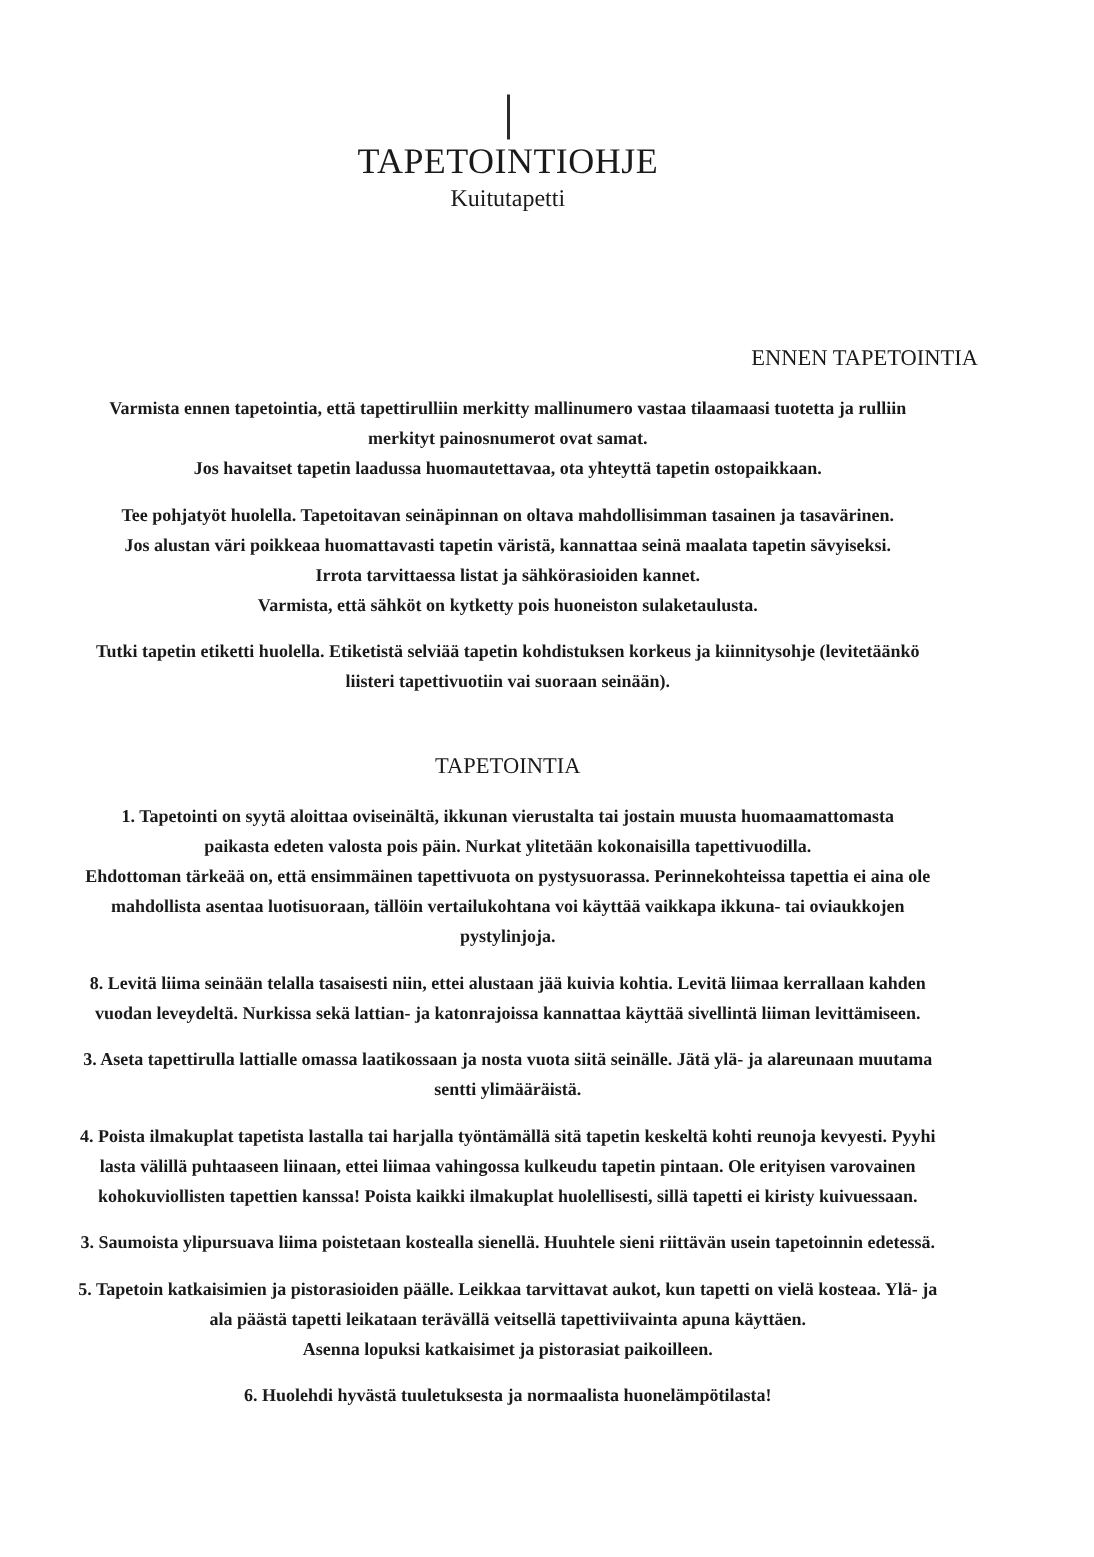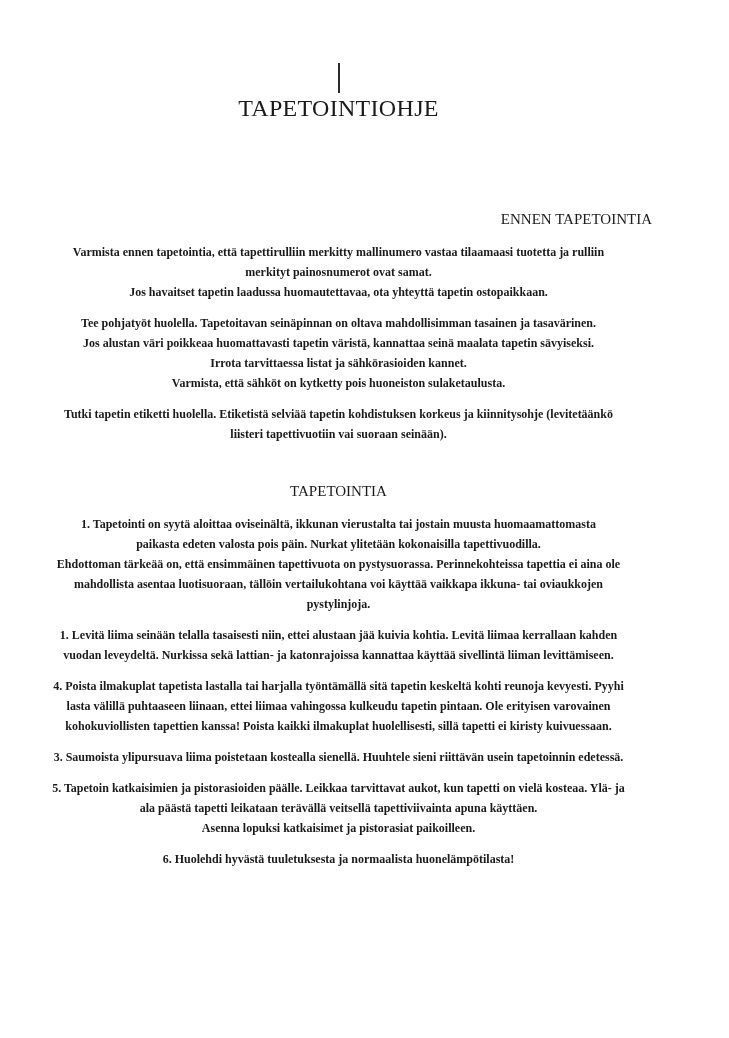--- a/index.html
+++ b/index.html
@@ -62,20 +62,21 @@
   }
 </style>
 </head>
 <body>
 
 <div class="page">
 
   <div class="top-mark"></div>
 
   <h1 class="doc-title">TAPETOINTIOHJE</h1>
+  <div class="doc-subtitle">Kuitutapetti</div>
 
   <div class="section">
     <h2 class="section-heading first">ENNEN TAPETOINTIA</h2>
     <p class="para">Varmista ennen tapetointia, että tapettirulliin merkitty mallinumero vastaa tilaamaasi tuotetta ja rulliin
 merkityt painosnumerot ovat samat.
 Jos havaitset tapetin laadussa huomautettavaa, ota yhteyttä tapetin ostopaikkaan.</p>
     <p class="para">Tee pohjatyöt huolella. Tapetoitavan seinäpinnan on oltava mahdollisimman tasainen ja tasavärinen.
 Jos alustan väri poikkeaa huomattavasti tapetin väristä, kannattaa seinä maalata tapetin sävyiseksi.
 Irrota tarvittaessa listat ja sähkörasioiden kannet.
 Varmista, että sähköt on kytketty pois huoneiston sulaketaulusta.</p>
@@ -83,22 +84,24 @@
 liisteri tapettivuotiin vai suoraan seinään).</p>
   </div>
 
   <div class="section">
     <h2 class="section-heading second">TAPETOINTIA</h2>
     <p class="para">1. Tapetointi on syytä aloittaa oviseinältä, ikkunan vierustalta tai jostain muusta huomaamattomasta
 paikasta edeten valosta pois päin. Nurkat ylitetään kokonaisilla tapettivuodilla.
 Ehdottoman tärkeää on, että ensimmäinen tapettivuota on pystysuorassa. Perinnekohteissa tapettia ei aina ole
 mahdollista asentaa luotisuoraan, tällöin vertailukohtana voi käyttää vaikkapa ikkuna- tai oviaukkojen
 pystylinjoja.</p>
-    <p class="para">1. Levitä liima seinään telalla tasaisesti niin, ettei alustaan jää kuivia kohtia. Levitä liimaa kerrallaan kahden
+    <p class="para">8. Levitä liima seinään telalla tasaisesti niin, ettei alustaan jää kuivia kohtia. Levitä liimaa kerrallaan kahden
 vuodan leveydeltä. Nurkissa sekä lattian- ja katonrajoissa kannattaa käyttää sivellintä liiman levittämiseen.</p>
+    <p class="para">3. Aseta tapettirulla lattialle omassa laatikossaan ja nosta vuota siitä seinälle. Jätä ylä- ja alareunaan muutama
+sentti ylimääräistä.</p>
     <p class="para">4. Poista ilmakuplat tapetista lastalla tai harjalla työntämällä sitä tapetin keskeltä kohti reunoja kevyesti. Pyyhi
 lasta välillä puhtaaseen liinaan, ettei liimaa vahingossa kulkeudu tapetin pintaan. Ole erityisen varovainen
 kohokuviollisten tapettien kanssa! Poista kaikki ilmakuplat huolellisesti, sillä tapetti ei kiristy kuivuessaan.</p>
     <p class="para">3. Saumoista ylipursuava liima poistetaan kostealla sienellä. Huuhtele sieni riittävän usein tapetoinnin edetessä.</p>
     <p class="para">5. Tapetoin katkaisimien ja pistorasioiden päälle. Leikkaa tarvittavat aukot, kun tapetti on vielä kosteaa. Ylä- ja
 ala päästä tapetti leikataan terävällä veitsellä tapettiviivainta apuna käyttäen.
 Asenna lopuksi katkaisimet ja pistorasiat paikoilleen.</p>
     <p class="para">6. Huolehdi hyvästä tuuletuksesta ja normaalista huonelämpötilasta!</p>
   </div>
 

